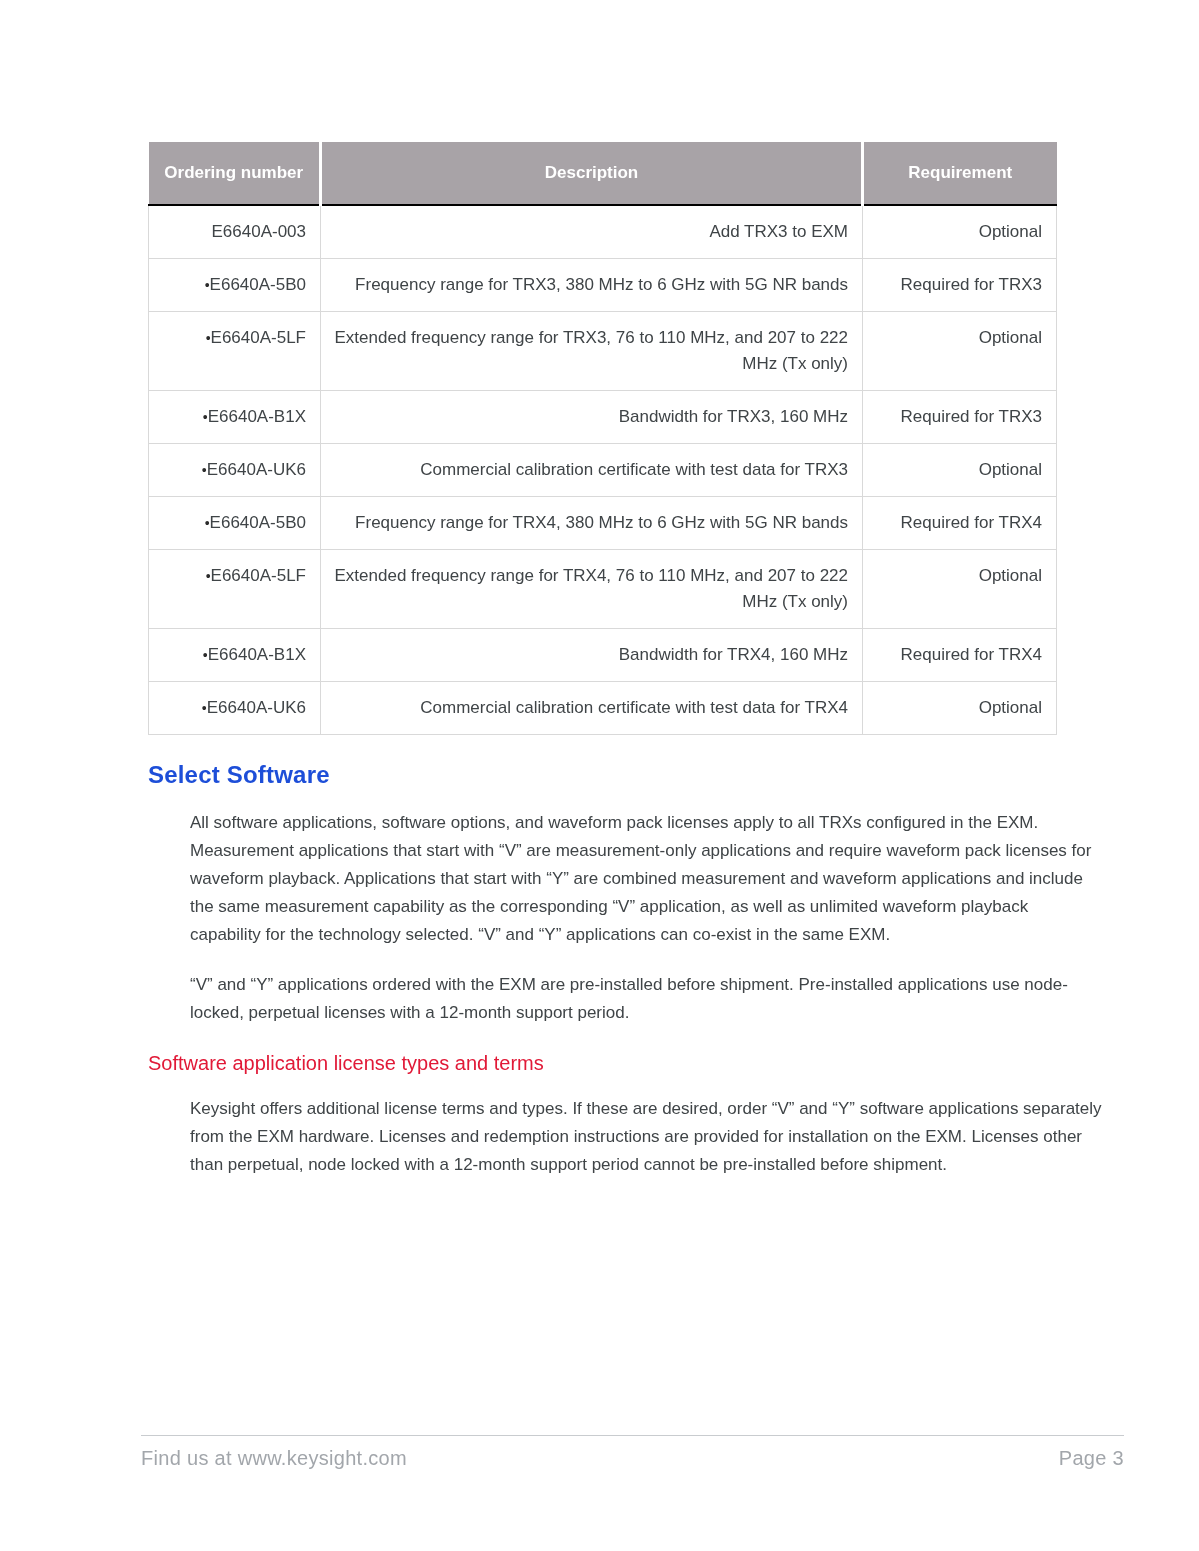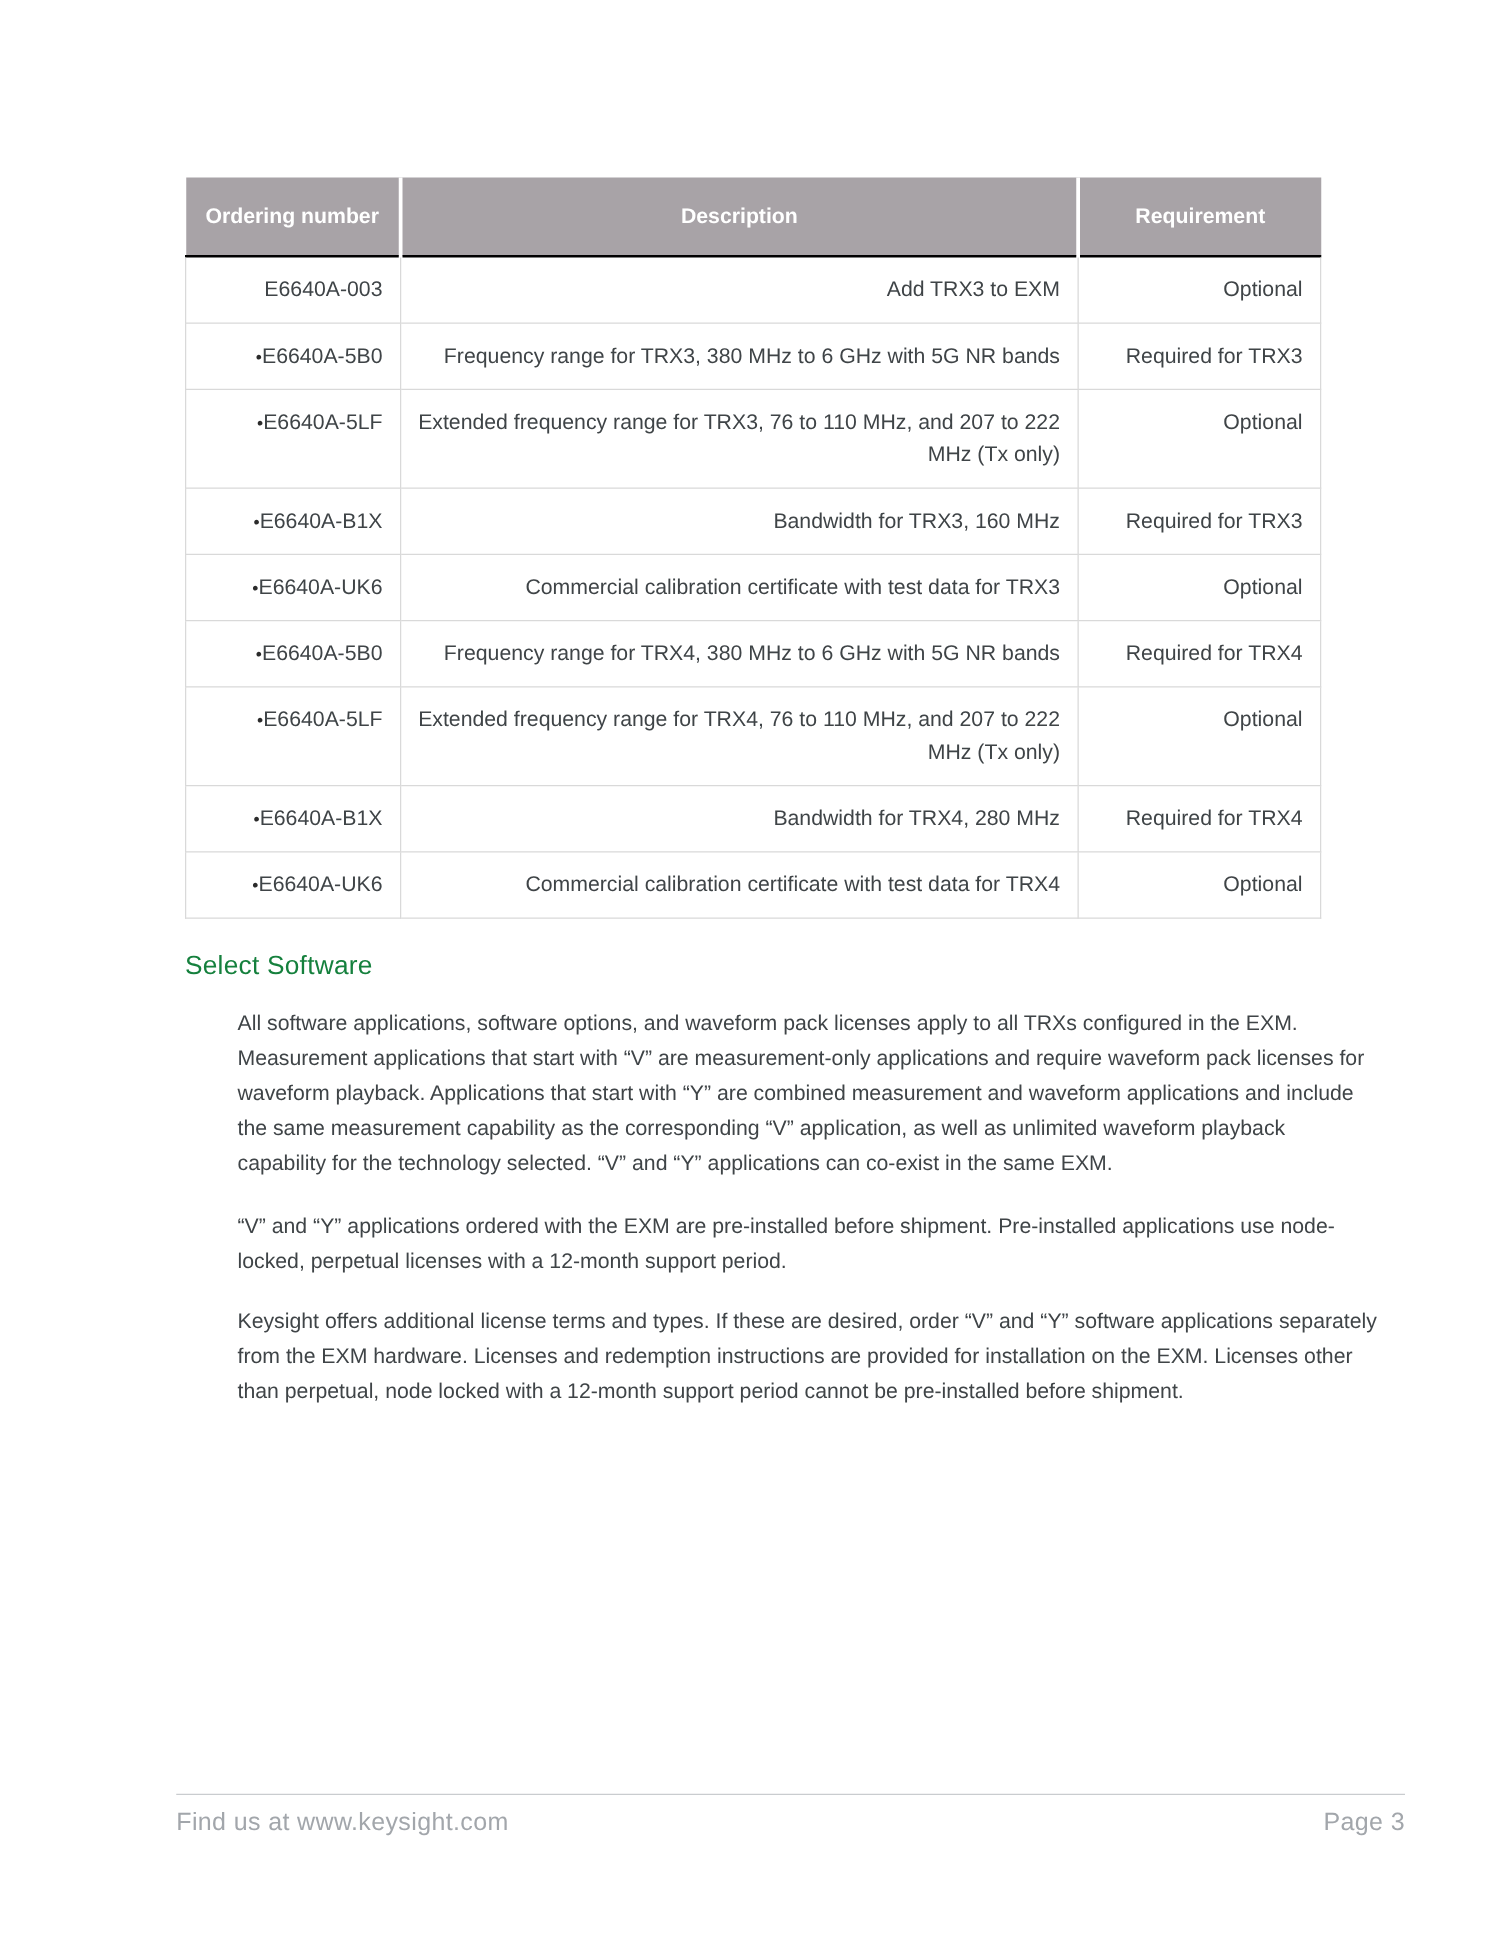--- a/index.html
+++ b/index.html
@@ -58,23 +58,23 @@
     display: inline-block;
     width: 17px;
     color: #2b2b2b;
     font-size: 14px;
   }
   td.cell-desc { padding-right: 26px; }
 
   
   h1.section-heading {
     margin-top: 26px;
-    font-size: 21px;
-    font-weight: 400;
-    color: #15803d;
+    font-size: 24px;
+    font-weight: 700;
+    color: #1d4ed8;
     letter-spacing: 0.2px;
   }
   h2.sub-heading {
     margin-top: 25px;
     font-size: 20px;
     font-weight: 400;
     color: #e11937;
   }
   p.body-para {
     margin-top: 20px;
@@ -150,37 +150,38 @@
         <td class="cell-desc">Frequency range for TRX4, 380 MHz to 6 GHz with 5G NR bands</td>
         <td class="cell-req">Required for TRX4</td>
       </tr>
       <tr>
         <td class="cell-code bulleted"><span class="bullet">•</span><span>E6640A-5LF</span></td>
         <td class="cell-desc">Extended frequency range for TRX4, 76 to 110 MHz, and 207 to 222 MHz (Tx only)</td>
         <td class="cell-req">Optional</td>
       </tr>
       <tr>
         <td class="cell-code bulleted"><span class="bullet">•</span><span>E6640A-B1X</span></td>
-        <td class="cell-desc">Bandwidth for TRX4, 280 MHz</td>
+        <td class="cell-desc">Bandwidth for TRX4, 160 MHz</td>
         <td class="cell-req">Required for TRX4</td>
       </tr>
       <tr>
         <td class="cell-code bulleted"><span class="bullet">•</span><span>E6640A-UK6</span></td>
         <td class="cell-desc">Commercial calibration certificate with test data for TRX4</td>
         <td class="cell-req">Optional</td>
       </tr>
     </tbody>
   </table>
 
   <h1 class="section-heading">Select Software</h1>
 
   <p class="body-para">All software applications, software options, and waveform pack licenses apply to all TRXs configured in the EXM. Measurement applications that start with “V” are measurement-only applications and require waveform pack licenses for waveform playback. Applications that start with “Y” are combined measurement and waveform applications and include the same measurement capability as the corresponding “V” application, as well as unlimited waveform playback capability for the technology selected. “V” and “Y” applications can co-exist in the same EXM.</p>
 
   <p class="body-para second">“V” and “Y” applications ordered with the EXM are pre-installed before shipment. Pre-installed applications use node-locked, perpetual licenses with a 12-month support period.</p>
 
+  <h2 class="sub-heading">Software application license types and terms</h2>
 
   <p class="body-para">Keysight offers additional license terms and types. If these are desired, order “V” and “Y” software applications separately from the EXM hardware. Licenses and redemption instructions are provided for installation on the EXM. Licenses other than perpetual, node locked with a 12-month support period cannot be pre-installed before shipment.</p>
 
 </div>
 
 <div class="footer">
   <span>Find us at www.keysight.com</span>
   <span>Page 3</span>
 </div>
 

